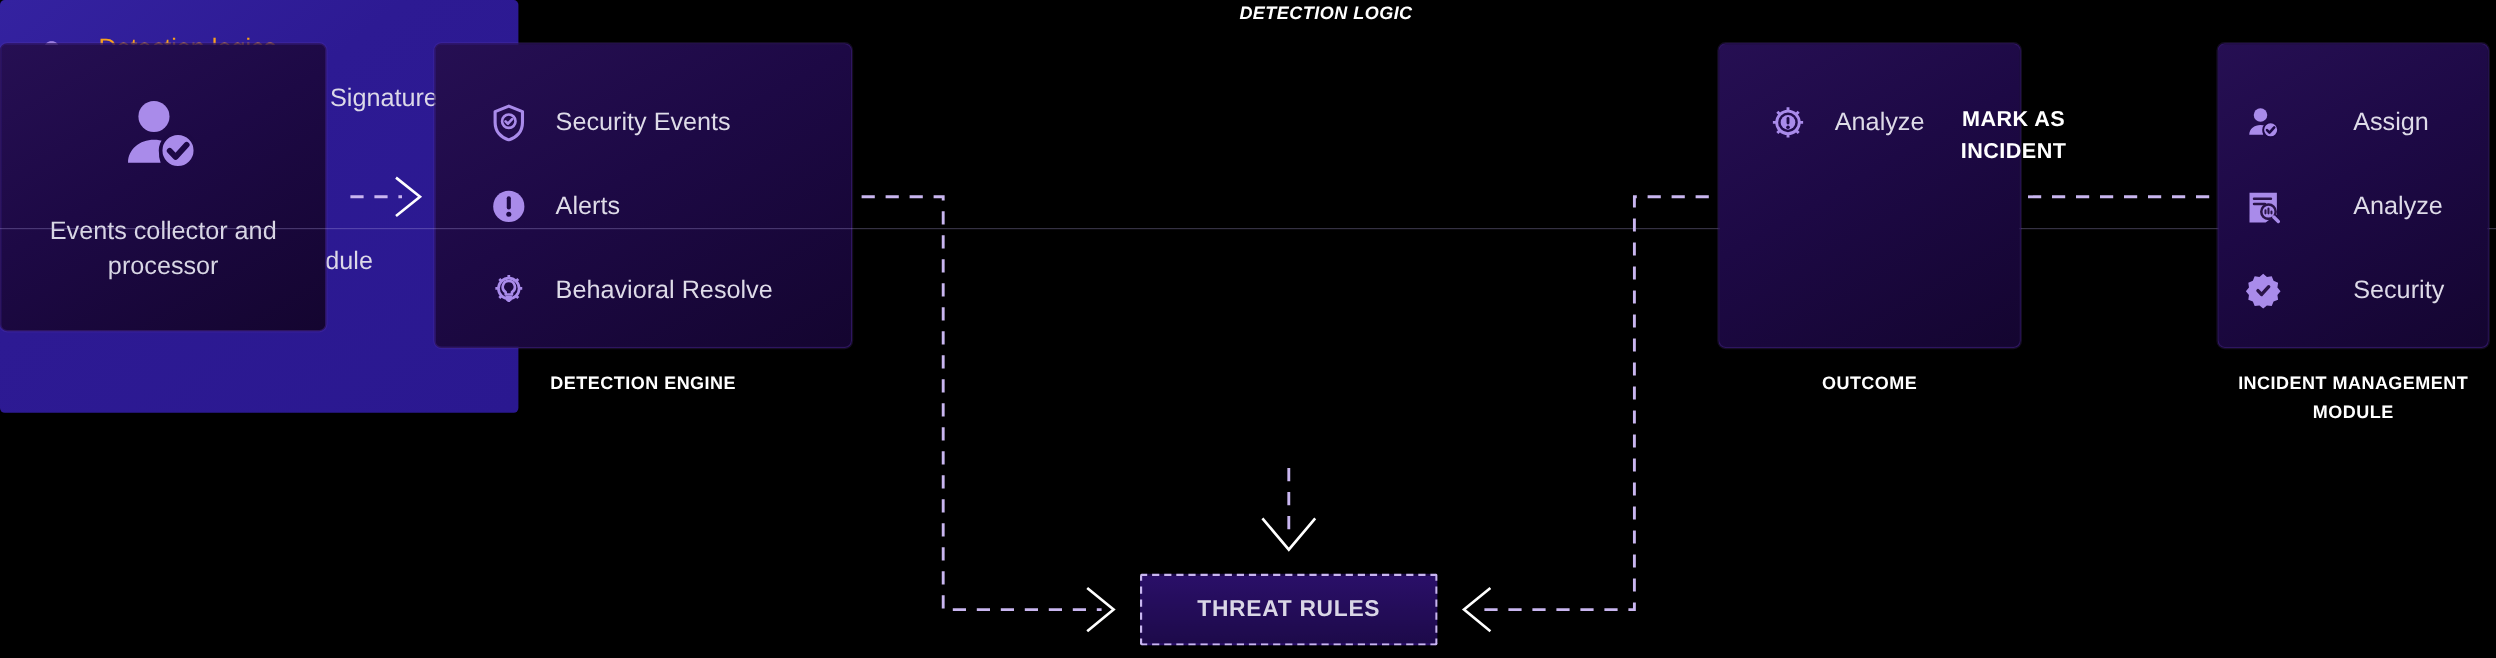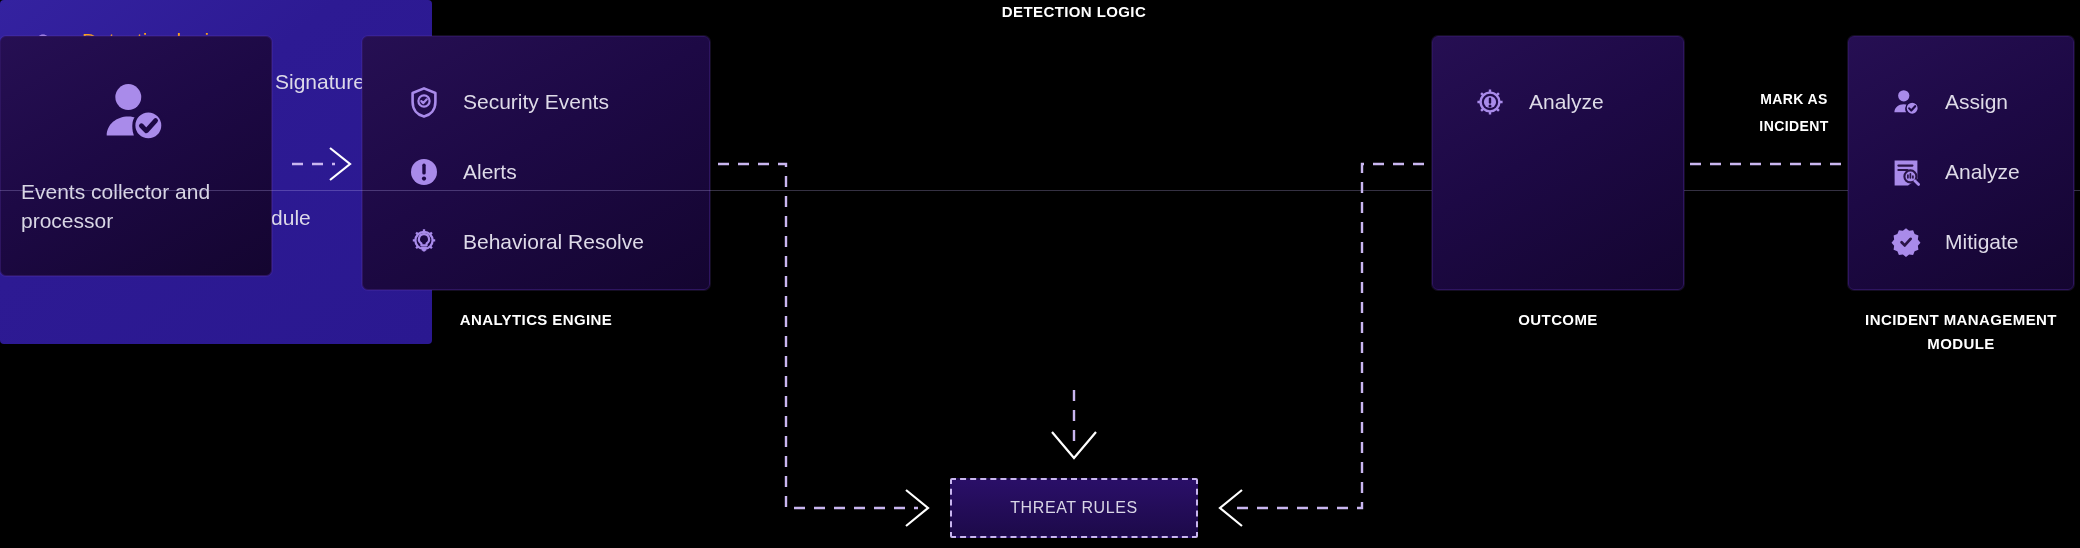--- a/index.html
+++ b/index.html
@@ -24,38 +24,38 @@
 
   
   #events-card {
     left: 0px; top: 36px; width: 272px; height: 240px;
     display: flex; flex-direction: column;
     align-items: center; justify-content: center;
   }
   #events-card .big-icon { margin-bottom: 22px; }
   #events-card .caption {
     color: #d8d6e4; font-size: 21px; line-height: 29px;
-    width: 230px;
+    text-align: center; width: 230px;
     font-weight: 400;
   }
 
   
   .list-card { padding: 30px 0 0 0; }
   .row {
     display: flex; align-items: center;
     height: 70px; padding-left: 44px;
   }
   .row .ic { width: 34px; height: 34px; flex: 0 0 34px; margin-right: 22px; display:flex; align-items:center; justify-content:center;}
   .row .lbl { color: #dedbe8; font-size: 21px; font-weight: 400; white-space: nowrap; }
 
   #analytics-card { left: 362px; top: 36px; width: 348px; height: 254px; }
   #outcome-card   { left: 1432px; top: 36px; width: 252px; height: 254px; }
   #incident-card  { left: 1848px; top: 36px; width: 226px; height: 254px; }
   #outcome-card .row, #incident-card .row { padding-left: 40px; }
-  #incident-card .row { padding-left: 40px; }
+  #incident-card .row { padding-left: 20px; gap: 36px; }
 
   
   #detection-card {
     left: 858px; top: 38px; width: 432px; height: 344px;
     background: linear-gradient(140deg, #3422a0 0%, #2d1a93 40%, #2a1890 100%);
     border-radius: 4px;
     overflow: hidden;
   }
   #detection-card .sec {
     display: flex; padding: 26px 24px 0 26px;
@@ -76,36 +76,36 @@
 
   
   .cap {
     position: absolute; color: #ffffff;
     font-size: 15px; font-weight: 700; letter-spacing: .4px;
     text-align: center; line-height: 24px; white-space: pre-line;
   }
   #cap-analytics { left: 362px; top: 308px; width: 348px; }
   #cap-outcome   { left: 1432px; top: 308px; width: 252px; }
   #cap-incident  { left: 1824px; top: 308px; width: 274px; }
-  #title-detection { left: 858px; top: 0px; width: 432px; }
+  #title-detection { left: 889px; top: 0px; width: 432px; font-style: italic; }
   #cap-mark {
-    left: 1708px; top: 86px; width: 172px;
-    font-size: 14px; line-height: 27px;
+    left: 1592px; top: 86px; width: 172px;
+    font-size: 18px; line-height: 27px;
   }
 
   
   #threat-rules {
     position: absolute; left: 950px; top: 478px; width: 248px; height: 60px;
     background: linear-gradient(180deg, #2a0f68 0%, #1d0a4a 100%);
     border: 2px dashed #c9b6f0;
     display: flex; align-items: center; justify-content: center;
     border-radius: 2px;
   }
   #threat-rules .tr-lbl {
-    color: #d9d6e6; font-size: 16px; letter-spacing: .6px; font-weight: 400;
+    color: #d9d6e6; font-size: 19px; letter-spacing: .6px; font-weight: 700;
   }
 
   
   #connectors {
     position: absolute; left: 0; top: 0; width: 2080px; height: 548px;
     pointer-events: none;
   }
   .dash { stroke: #c9b6f0; stroke-width: 2.4; fill: none; stroke-dasharray: 11 9; }
   .head { stroke: #ffffff; stroke-width: 2.2; fill: none; }
 </style>
@@ -181,21 +181,21 @@
             <circle cx="16" cy="14.4" r="8.6"></circle>
             <path d="M16 3.2v2.6M16 23v2.6M4.8 14.4h2.6M24.6 14.4h2.6M8.1 6.5l1.9 1.9M22 20.4l1.9 1.9M23.9 6.5 22 8.4M10 20.4l-1.9 1.9"></path>
           </g>
           <path d="M16 8.2a5 5 0 0 0-2.6 9.3v1.9h5.2v-1.9A5 5 0 0 0 16 8.2z" fill="none" stroke="#a98bea" stroke-width="2.2" stroke-linejoin="round"></path>
           <path d="M13.9 21.6h4.2M14.6 23.9h2.8" stroke="#a98bea" stroke-width="1.9" stroke-linecap="round"></path>
         </svg>
       </span>
       <span class="lbl">Behavioral Resolve</span>
     </div>
   </div>
-  <div class="cap" id="cap-analytics">ANALYTICS ENGINE</div>
+  <div class="cap" id="cap-analytics">DETECTION ENGINE</div>
 
   <div class="cap" id="title-detection">DETECTION LOGIC</div>
   <div id="detection-card">
     <div class="sec">
       <span class="ic">
         <svg width="40" height="40" viewBox="0 0 40 40">
           <ellipse cx="17" cy="8.4" rx="10" ry="2.4" fill="#a98bea"></ellipse>
           <path d="M11 8.2c0-3.6 2.5-5.8 6-5.8s6 2.2 6 5.8z" fill="#a98bea"></path>
           <circle cx="17" cy="13.9" r="4.4" fill="#a98bea"></circle>
           <path d="M6.6 31c0-6 4.7-9.6 10.4-9.6 2.6 0 5 .8 6.9 2.1A8.6 8.6 0 0 0 22 31z" fill="#a98bea"></path>
@@ -269,21 +269,21 @@
       </span>
       <span class="lbl">Analyze</span>
     </div>
     <div class="row">
       <span class="ic">
         <svg width="32" height="32" viewBox="0 0 32 32">
           <path d="M16 2.2l3.1 2.6 4-.55 1.55 3.75 3.75 1.55-.55 4 2.6 3.1-2.6 3.1.55 4-3.75 1.55-1.55 3.75-4-.55-3.1 2.6-3.1-2.6-4 .55-1.55-3.75-3.75-1.55.55-4-2.6-3.1 2.6-3.1-.55-4 3.75-1.55L8.9 4.25l4 .55z" fill="#a98bea"></path>
           <path d="M11.6 16.2l3.1 3.2 5.9-6.5" fill="none" stroke="#2a1448" stroke-width="2.8" stroke-linecap="round" stroke-linejoin="round"></path>
         </svg>
       </span>
-      <span class="lbl">Mitigate</span>
+      <span class="lbl">Security</span>
     </div>
   </div>
   <div class="cap" id="cap-incident">INCIDENT MANAGEMENT
 MODULE</div>
 
   <div id="threat-rules">
     <span class="tr-lbl">THREAT RULES</span>
   </div>
 
 </div>

